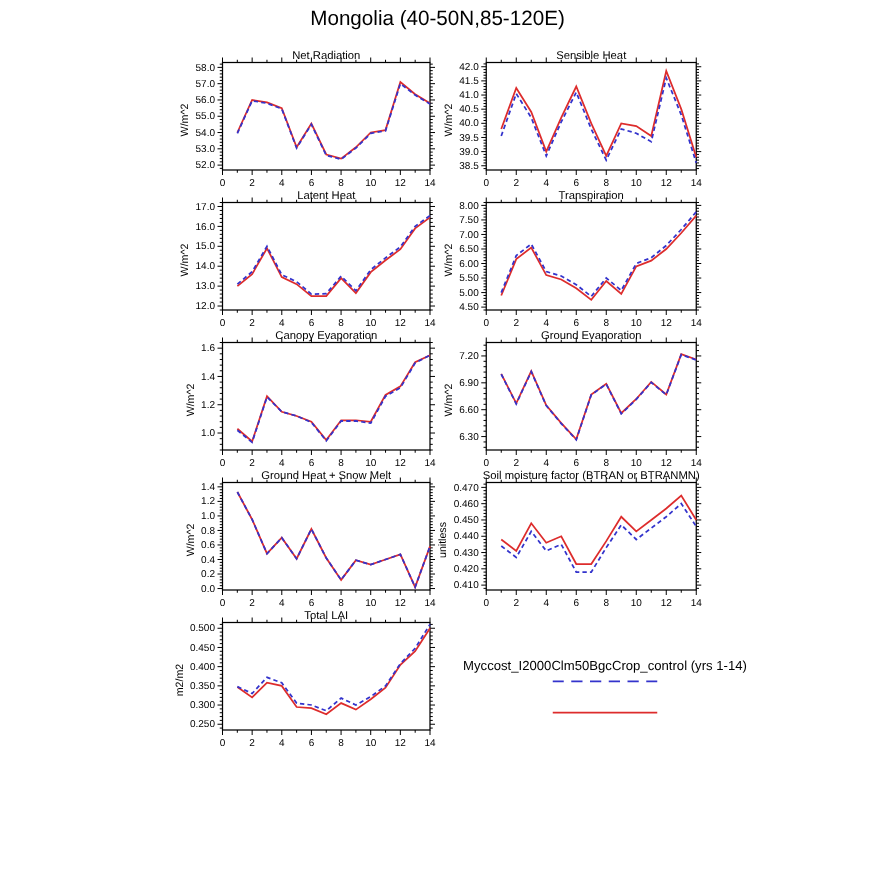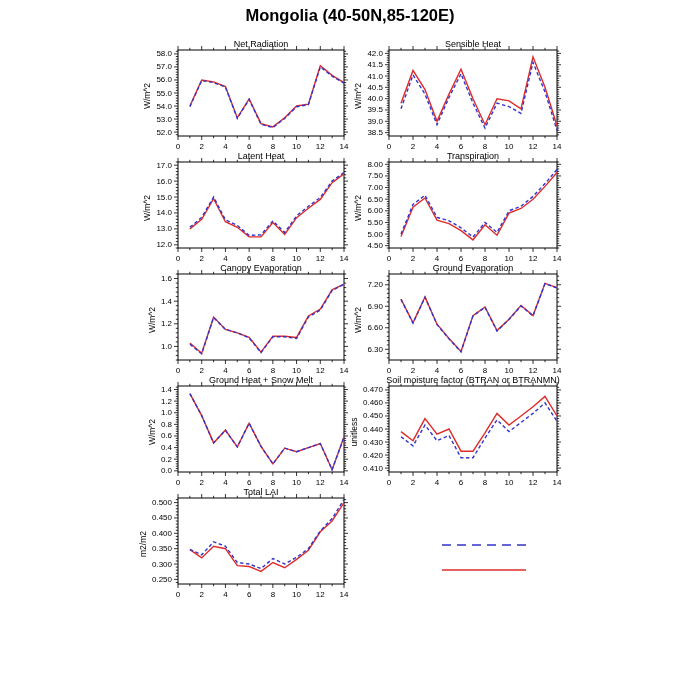--- a/index.html
+++ b/index.html
@@ -1,19 +1,19 @@
 <!DOCTYPE html>
 <html><head>
 <meta charset="utf-8">
 <style>
   html,body{margin:0;padding:0;background:#fff;}
   .page{position:relative;width:700px;height:700px;background:#fff;
         font-family:"Liberation Sans",sans-serif;overflow:hidden;}
   .main-title{position:absolute;top:6px;left:0;width:700px;margin:0;
-        text-align:center;font-size:16.5px;font-weight:700;color:#000;}
+        text-align:center;font-size:16.5px;font-weight:400;color:#000;}
   #plots{position:absolute;left:0;top:0;}
   .legend{position:absolute;left:369px;top:524px;width:230px;height:58px;}
   .lg-label{position:absolute;left:0;width:230px;text-align:center;
         font-size:10.5px;color:#000;white-space:nowrap;}
   .lg-line{position:absolute;left:73px;width:84px;height:4px;}
 </style>
 </head>
 <body>
 
 <div class="page">
@@ -1029,20 +1029,21 @@
         <line x1="178" y1="499.5357142857143" x2="175.8" y2="499.5357142857143" stroke="#000" stroke-width="0.8"></line>
         <line x1="344" y1="499.5357142857143" x2="346.2" y2="499.5357142857143" stroke="#000" stroke-width="0.8"></line>
         <text x="261" y="495" font-size="9" text-anchor="middle" fill="#000" font-family="&quot;Liberation Sans&quot;,sans-serif">Total LAI</text>
         <text x="146" y="544" font-size="8.5" text-anchor="middle" fill="#000" font-family="&quot;Liberation Sans&quot;,sans-serif" transform="rotate(-90 146 544)">m2/m2</text>
         <polyline points="189.9,549.6 201.7,557.9 213.6,546.2 225.4,548.7 237.3,565.6 249.1,566.5 261.0,571.4 272.9,562.5 284.7,567.7 296.6,559.4 308.4,550.2 320.3,531.8 332.1,521.0 344.0,502.6" fill="none" stroke="#dd2c2c" stroke-width="1.4"></polyline>
         <polyline points="189.9,549.3 201.7,554.8 213.6,541.9 225.4,546.2 237.3,562.5 249.1,564.0 261.0,568.6 272.9,558.5 284.7,564.0 296.6,557.3 308.4,548.7 320.3,530.9 332.1,518.6 344.0,499.5" fill="none" stroke="#3333cc" stroke-width="1.4" stroke-dasharray="3.5 2.5"></polyline>
       </g>
     </svg>
 
   <div class="legend">
+    <div class="lg-label" style="top:3px">Myccost_I2000Clm50BgcCrop_control (yrs 1-14)</div>
     <svg class="lg-line" style="top:19px">
       <line x1="0" y1="2" x2="84" y2="2" stroke="#3333cc" stroke-width="1.4" stroke-dasharray="9 6"></line>
     </svg>
     <svg class="lg-line" style="top:44px">
       <line x1="0" y1="2" x2="84" y2="2" stroke="#dd2c2c" stroke-width="1.4"></line>
     </svg>
   </div>
 </div>
 
 </body></html>

